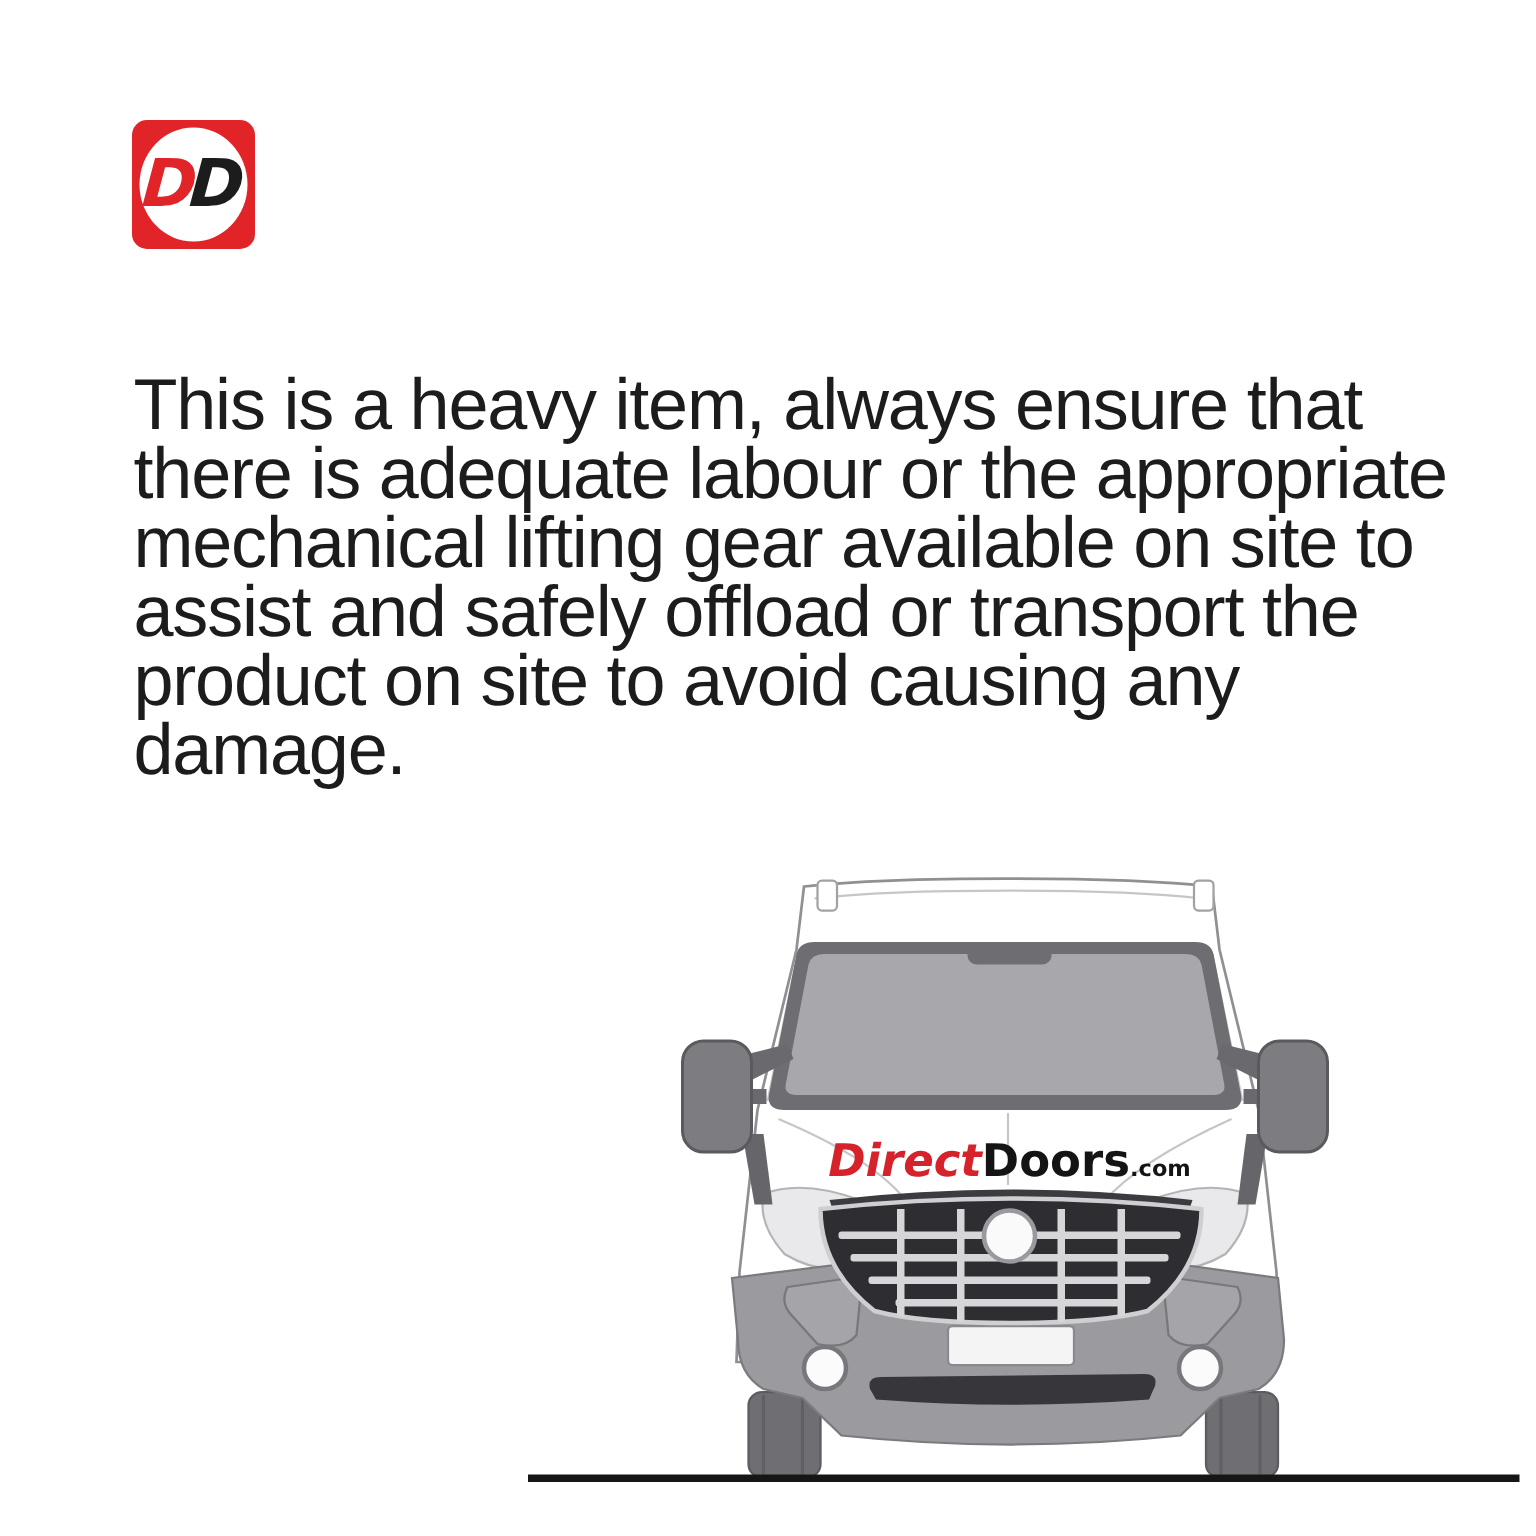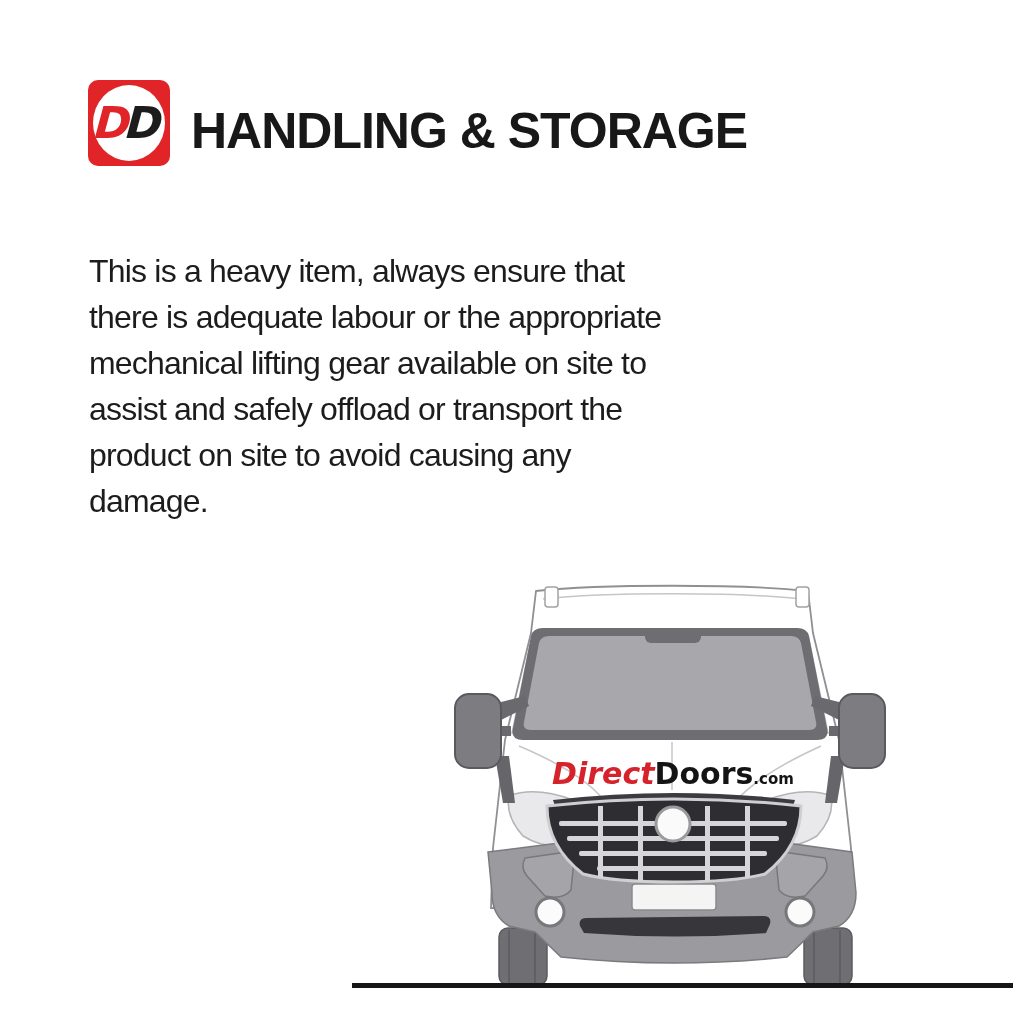--- a/index.html
+++ b/index.html
@@ -28,21 +28,21 @@
 
   .page-title {
     position:absolute; left:191px; top:104px;
     font-size:50px; line-height:54px; font-weight:bold;
     letter-spacing:-1px; color:#181818; white-space:nowrap;
   }
 
   
   .body-text {
     position:absolute; left:89px; top:248px; width:880px;
-    font-size:32px; line-height:46px; letter-spacing:-0.8px;
+    font-size:48px; line-height:46px; letter-spacing:-0.8px;
     color:#1c1c1c; white-space:pre-line;
   }
 
   
   .van-svg { position:absolute; left:435px; top:578px; width:470px; height:410px; }
   .ground-line {
     position:absolute; left:352px; top:983px; width:661px; height:5px;
     background:#161616;
   }
 
@@ -63,21 +63,20 @@
 <body>
 
 <div class="canvas">
 
   <div class="logo">
     <div class="logo-ellipse">
       <div class="logo-dd"><span class="logo-d1">D</span><span class="logo-d2">D</span></div>
     </div>
   </div>
 
-  <div class="page-title">HANDLING &amp; STORAGE</div>
 
   <div class="body-text">This is a heavy item, always ensure that
 there is adequate labour or the appropriate
 mechanical lifting gear available on site to
 assist and safely offload or transport the
 product on site to avoid causing any
 damage.</div>
 
   <svg class="van-svg" viewBox="0 0 470 410">
     <defs>

